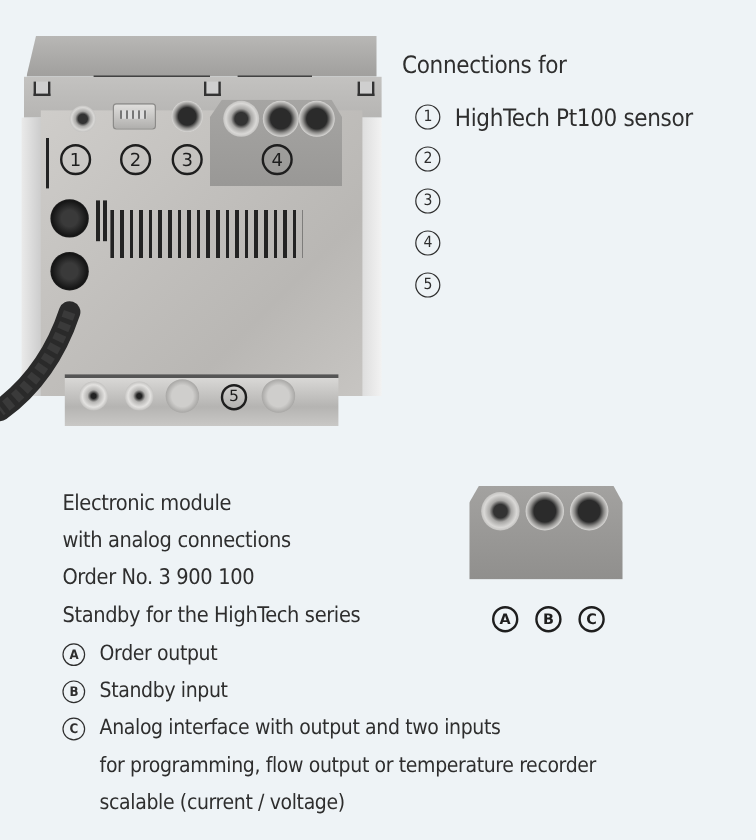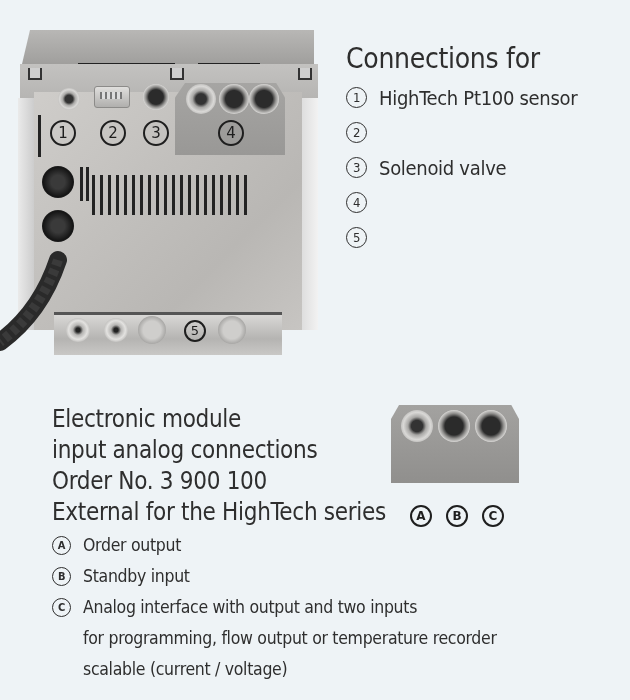--- a/index.html
+++ b/index.html
@@ -40,26 +40,26 @@
   .base { position:absolute; left:54px; top:312px; width:228px; height:40px;
     background:linear-gradient(#d9d8d6,#b5b4b2 60%,#c9c8c6); border-top:3px solid #555; }
   .fitting { position:absolute; border-radius:50%; background:radial-gradient(circle,#222 12%,#b5b4b2 30%,#e3e2e0 55%,#8a8987 100%); }
   .fitting-cap { position:absolute; border-radius:50%; background:radial-gradient(circle,#cfcecc 45%,#a9a8a6 70%,#e5e4e2 100%); }
   
   .mod2 { position:absolute; left:391px; top:405px; width:128px; height:78px;
     background:linear-gradient(#a3a2a0,#908f8d); clip-path:polygon(8px 0,94% 0,100% 18%,100% 100%,0 100%,0 18%); }
   .letter { position:absolute; width:18px; height:18px; border:2px solid #1e1e1e; border-radius:50%;
     font-size:12px; line-height:18px; text-align:center; color:#1e1e1e; font-family:"DejaVu Sans",sans-serif; font-weight:bold; }
   
-  .conn-title { position:absolute; left:346px; top:42px; font-size:28px; }
+  .conn-title { position:absolute; left:335px; top:42px; font-size:20px; }
   .conn-list { position:absolute; left:346px; top:80px; margin:0; padding:0; list-style:none; }
   .conn-list li { font-size:20px; height:35px; line-height:28px; display:flex; align-items:center; }
   .circ { display:inline-block; width:19px; height:19px; border:1.6px solid #2e2e2e; border-radius:50%;
     font-size:13px; line-height:19px; text-align:center; margin-right:12px; font-family:"DejaVu Sans",sans-serif; }
-  .mod-desc { position:absolute; left:52px; top:404px; font-size:24px; line-height:31px; }
+  .mod-desc { position:absolute; left:52px; top:404px; font-size:18px; line-height:31px; }
   .mod-list { position:absolute; left:52px; top:530px; margin:0; padding:0; list-style:none; font-size:17.5px; }
   .mod-list li { display:flex; line-height:31px; }
   .mod-list .circ { width:17px; height:17px; line-height:17px; font-size:11px; margin-right:12px; margin-top:6px; flex:none; font-weight:bold; }
   .cont { padding-left:31px; }
 </style>
 </head>
 <body>
 
 <div class="device">
   <div class="top-lid"></div>
@@ -110,35 +110,34 @@
 <ul class="conn-list txt">
   <li>
       <span class="circ">1</span>
       <span>HighTech Pt100 sensor</span>
     </li>
   <li>
       <span class="circ">2</span>
     </li>
   <li>
       <span class="circ">3</span>
-      <span>Solenoid valve</span>
     </li>
   <li>
       <span class="circ">4</span>
     </li>
   <li>
       <span class="circ">5</span>
     </li>
 </ul>
 
 <div class="mod-desc txt">
   <div>Electronic module</div>
-  <div>input analog connections</div>
+  <div>with analog connections</div>
   <div>Order No. 3 900 100</div>
-  <div>External for the HighTech series</div>
+  <div>Standby for the HighTech series</div>
 </div>
 
 <div class="mod2"></div>
 <div class="conn-small" style="left:401px;top:410px;width:32px;height:32px;"></div>
 <div class="conn-round" style="left:438px;top:410px;width:32px;height:32px;"></div>
 <div class="conn-round" style="left:475px;top:410px;width:32px;height:32px;"></div>
 <div class="letter" style="left:410px;top:505px;">A</div>
 <div class="letter" style="left:446px;top:505px;">B</div>
 <div class="letter" style="left:482px;top:505px;">C</div>
 

